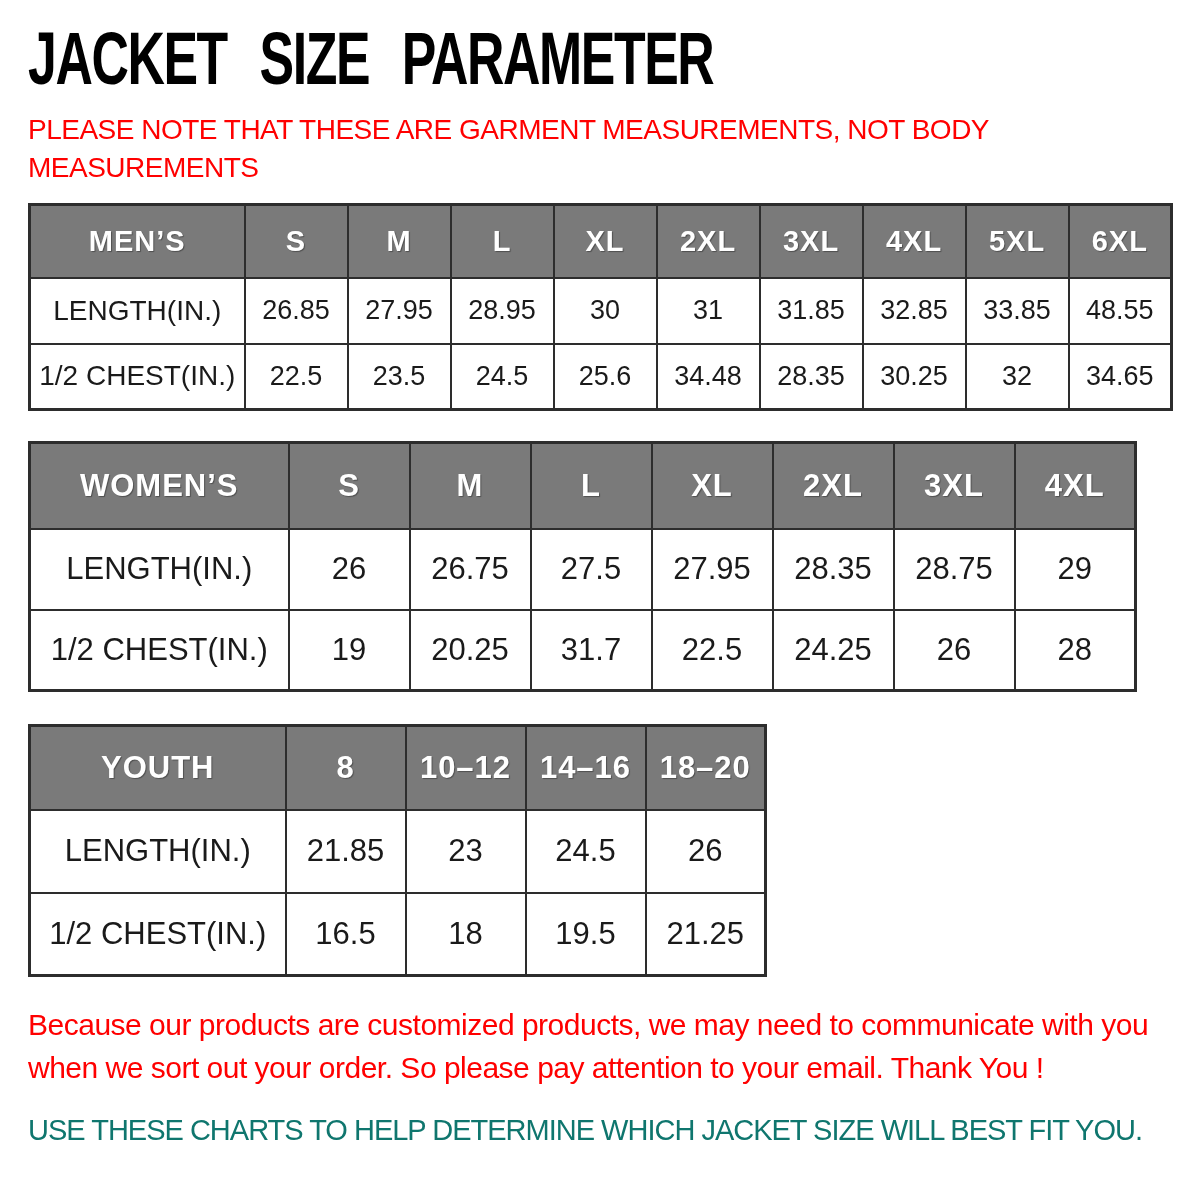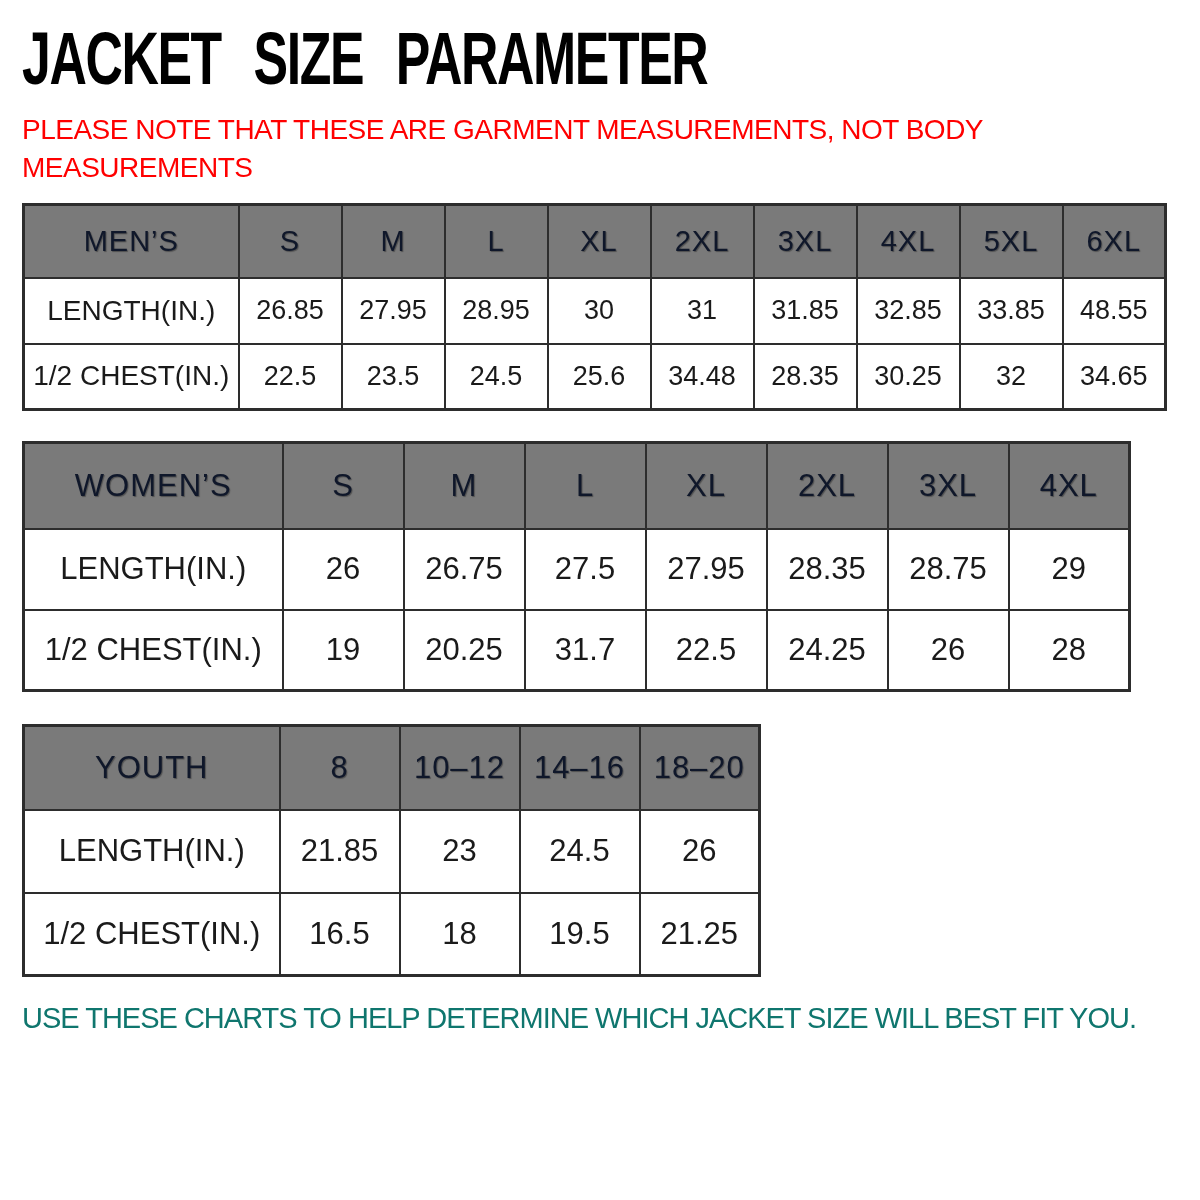--- a/index.html
+++ b/index.html
@@ -2,42 +2,42 @@
 <html><head>
 <meta charset="utf-8">
 <style>
   html, body { margin: 0; padding: 0; background: #ffffff; }
   body {
     width: 1200px; height: 1200px;
     font-family: "Liberation Sans", sans-serif;
     color: #111;
     overflow: hidden;
   }
-  .page { padding: 0 22px; }
+  .page { padding: 0 28px; }
 
   .title {
     margin: 26px 0 0 0;
     font-size: 74px;
     font-weight: bold;
     line-height: 0.88;
     letter-spacing: -2px;
     word-spacing: 0.38em;
     color: #000;
     display: inline-block;
     transform: scaleX(0.70);
     transform-origin: 0 50%;
     white-space: nowrap;
   }
 
   .note { margin-top: 20px; color: #ff0000; font-size: 28px; line-height: 38px; letter-spacing: -0.5px; }
 
   table { border-collapse: collapse; border: 3px solid #2d2d2d; table-layout: fixed; }
   th, td { border: 2px solid #2d2d2d; text-align: center; vertical-align: middle; padding: 0; overflow: hidden; }
   thead th {
-    background: #7a7a7a; color: #0f172a; font-weight: normal;
+    background: #7a7a7a; color: #ffffff; font-weight: bold;
     letter-spacing: 1px; text-shadow: 1px 1px 1px rgba(0,0,0,0.35);
   }
   tbody td { color: #1a1a1a; }
   td.rowlab { letter-spacing: 0px; }
 
   .t-men { margin-top: 16px; width: 1142px; font-size: 27px; }
   .t-men thead th { font-size: 29px; }
   .t-men thead tr { height: 73px; }
   .t-men tbody tr { height: 66px; }
   .t-men col.lab { width: 215px; }
@@ -209,16 +209,20 @@
       <tr>
         <td class="rowlab">1/2 CHEST(IN.)</td>
         <td>16.5</td>
         <td>18</td>
         <td>19.5</td>
         <td>21.25</td>
       </tr>
     </tbody>
   </table>
 
+  <div class="footer-para">
+    <div>Because our products are customized products, we may need to communicate with you</div>
+    <div>when we sort out your order. So please pay attention to your email. Thank You !</div>
+  </div>
 
   <div class="footer-caps">USE THESE CHARTS TO HELP DETERMINE WHICH JACKET SIZE WILL BEST FIT YOU.</div>
 
 </div>
 
 </body></html>

